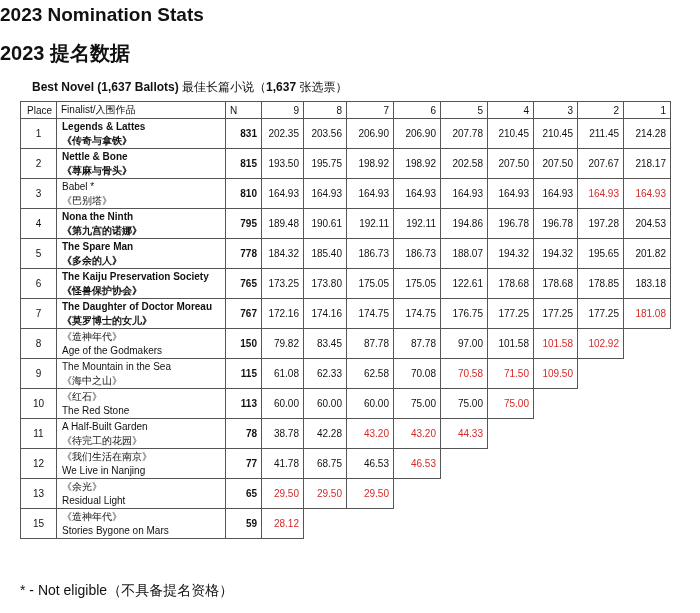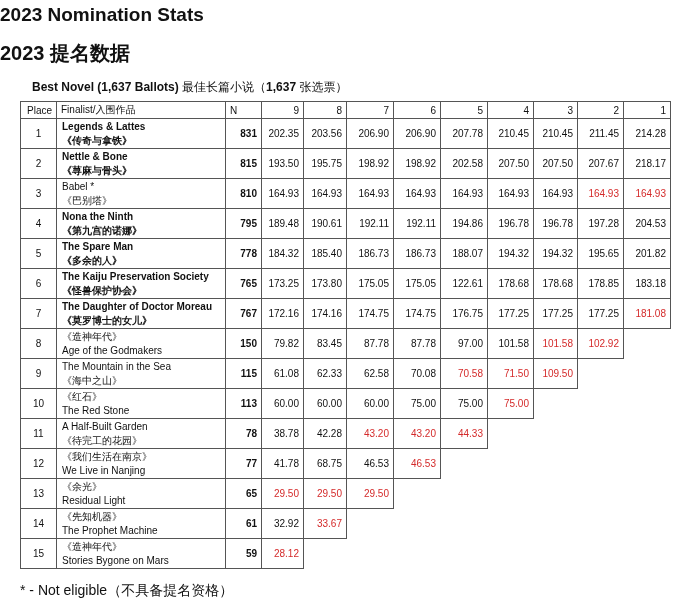--- a/index.html
+++ b/index.html
@@ -282,37 +282,20 @@
         <td class="num red">29.50</td>
         <td class="num red">29.50</td>
         <td class="empty"></td>
         <td class="empty"></td>
         <td class="empty"></td>
         <td class="empty"></td>
         <td class="empty"></td>
         <td class="empty"></td>
       </tr>
       <tr>
-        <td class="place">14</td>
-        <td class="fin">
-          <div>《先知机器》</div>
-          <div>The Prophet Machine</div>
-        </td>
-        <td class="n">61</td>
-        <td class="num">32.92</td>
-        <td class="num red">33.67</td>
-        <td class="empty"></td>
-        <td class="empty"></td>
-        <td class="empty"></td>
-        <td class="empty"></td>
-        <td class="empty"></td>
-        <td class="empty"></td>
-        <td class="empty"></td>
-      </tr>
-      <tr>
         <td class="place">15</td>
         <td class="fin">
           <div>《造神年代》</div>
           <div>Stories Bygone on Mars</div>
         </td>
         <td class="n">59</td>
         <td class="num red">28.12</td>
         <td class="empty"></td>
         <td class="empty"></td>
         <td class="empty"></td>

